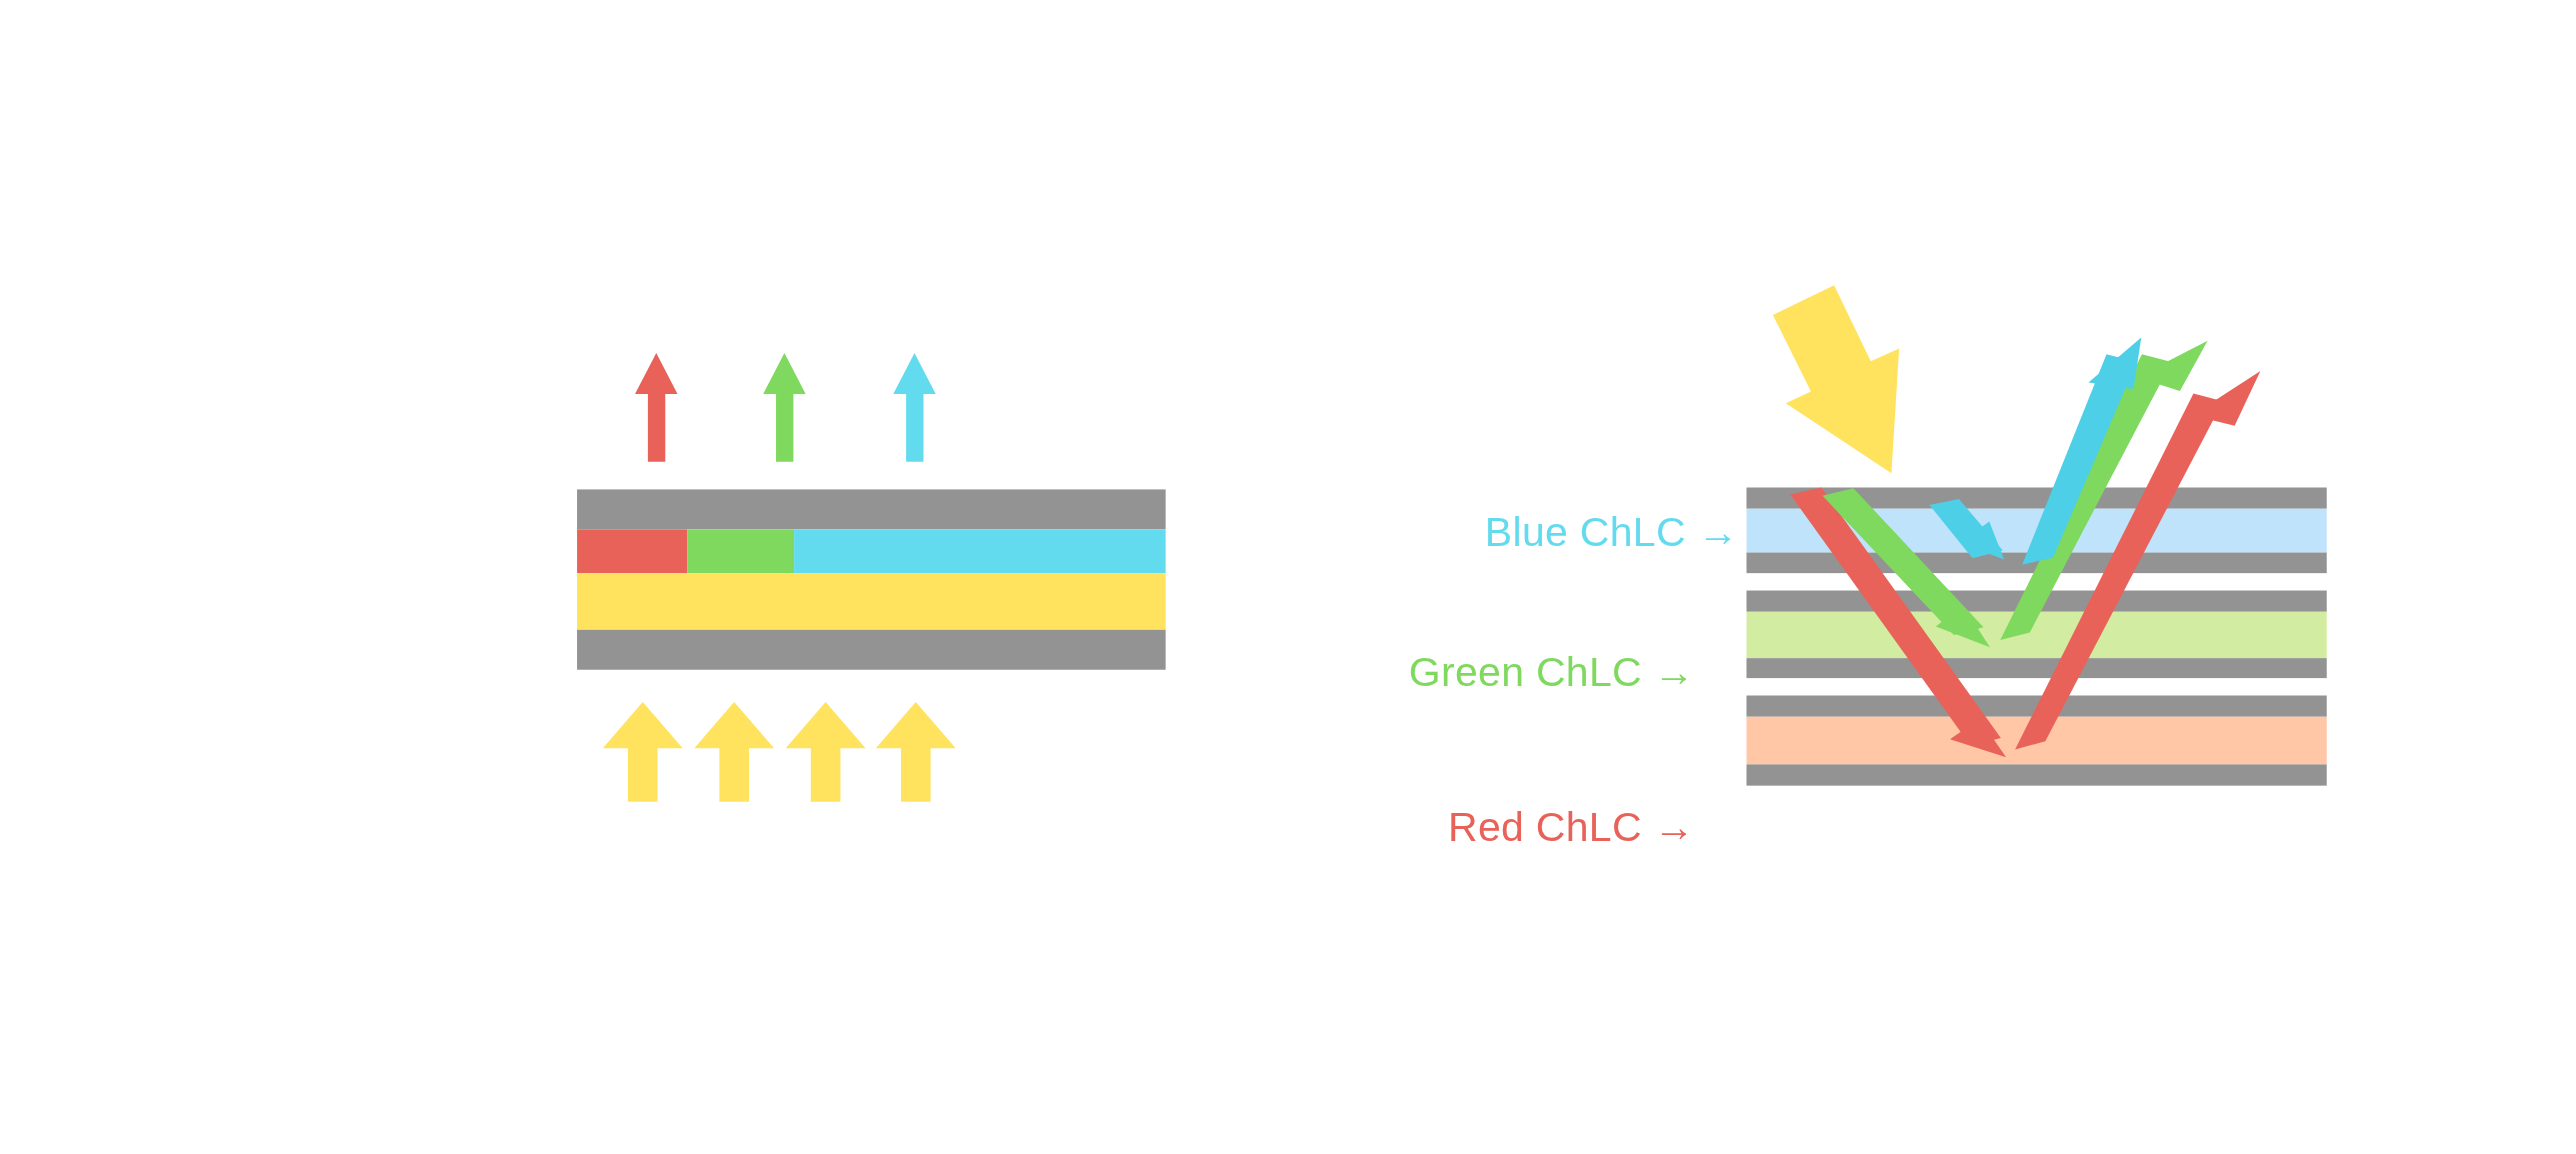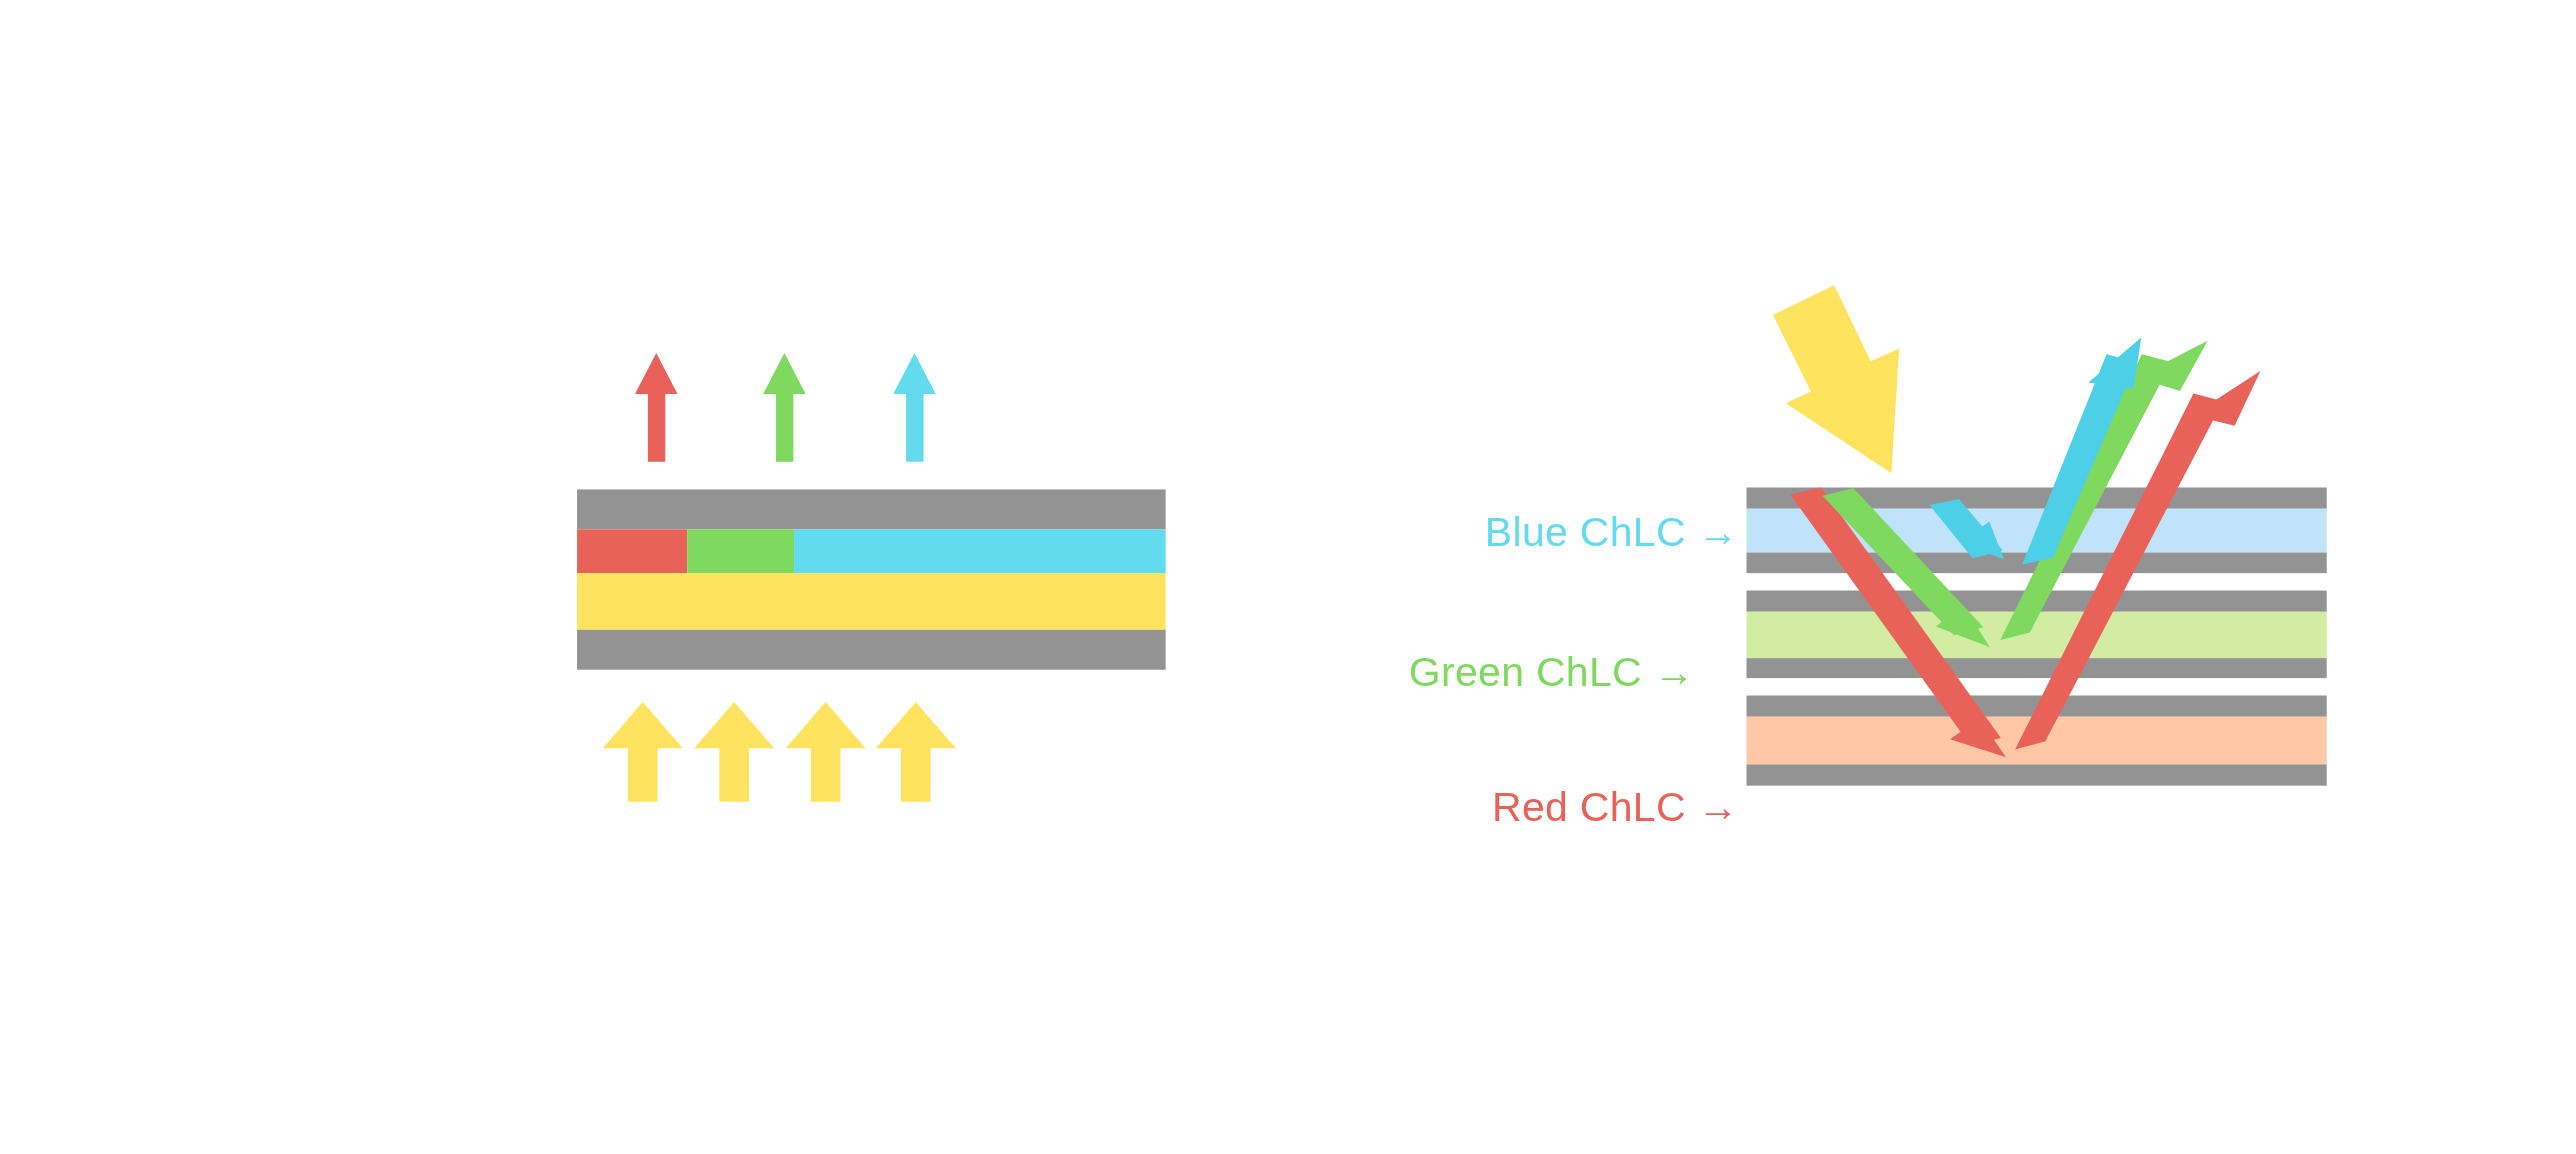--- a/index.html
+++ b/index.html
@@ -121,19 +121,19 @@
   <div style="position:absolute; left:1404px; top:509px; width:335px; text-align:right;">
     <span class="label-text" style="color:#63dbef;">Blue ChLC</span>
     <span class="label-text" style="color:#63dbef; padding-left:9px;">→</span>
   </div>
 
   <div style="position:absolute; left:1365px; top:649px; width:374px; text-align:center;">
     <span class="label-text" style="color:#7ed95e;">Green ChLC</span>
     <span class="label-text" style="color:#7ed95e; padding-left:9px;">→</span>
   </div>
 
-  <div style="position:absolute; left:1404px; top:784px; width:335px; text-align:right;">
+  <div style="position:absolute; left:1404px; top:804px; width:335px; text-align:center;">
     <span class="label-text" style="color:#e8625a;">Red ChLC</span>
     <span class="label-text" style="color:#e8625a; padding-left:9px;">→</span>
   </div>
 
 </div>
 
 
 </body></html>

